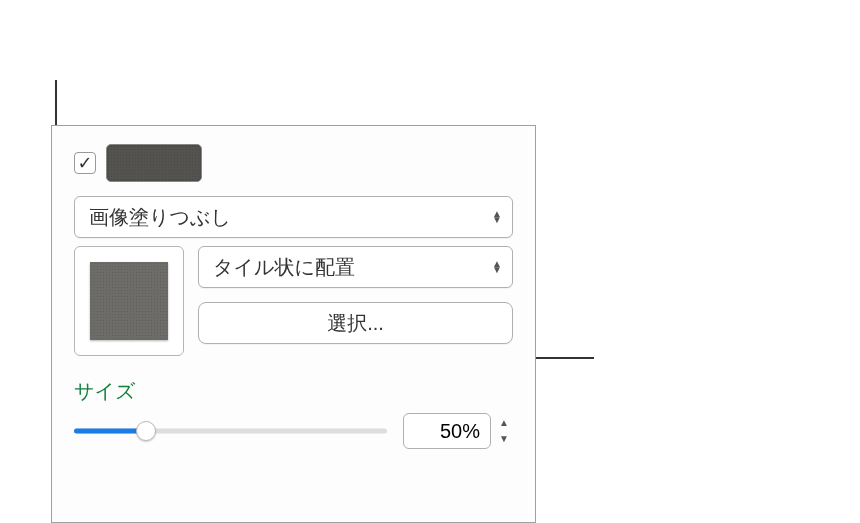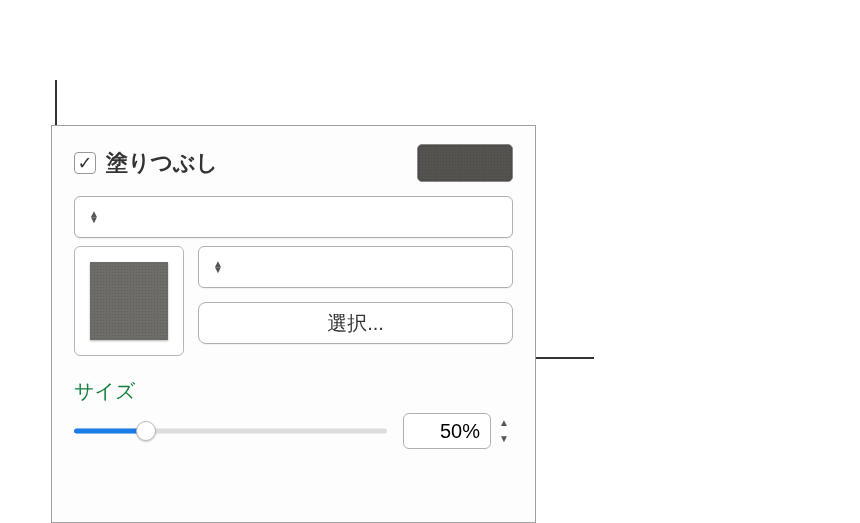--- a/index.html
+++ b/index.html
@@ -221,37 +221,38 @@
 <div class="callout-line callout-v" style="left:55px; top:80px; height:132px;"></div>
 
 <div class="callout-line callout-h" style="left:534px; top:357px; width:60px;"></div>
 
 <div class="panel">
 
   <div class="row">
     <div class="checkbox">
       <span class="checkmark">✓</span>
     </div>
-    <div class="fill-label">塗りつぶし</div>
     <div class="swatch-large"></div>
   </div>
 
   <div class="popup">
+    <span class="popup-text">画像塗りつぶし</span>
     <span class="chevrons">
       <span>▲</span>
         <span>▼</span>
     </span>
   </div>
 
   <div class="image-row">
     <div class="image-well">
       <div class="image-well-inner"></div>
     </div>
     <div class="image-controls">
       <div class="popup">
+        <span class="popup-text">タイル状に配置</span>
         <span class="chevrons">
           <span>▲</span>
             <span>▼</span>
         </span>
       </div>
       <div class="button">
         <span>選択...</span>
       </div>
     </div>
   </div>

